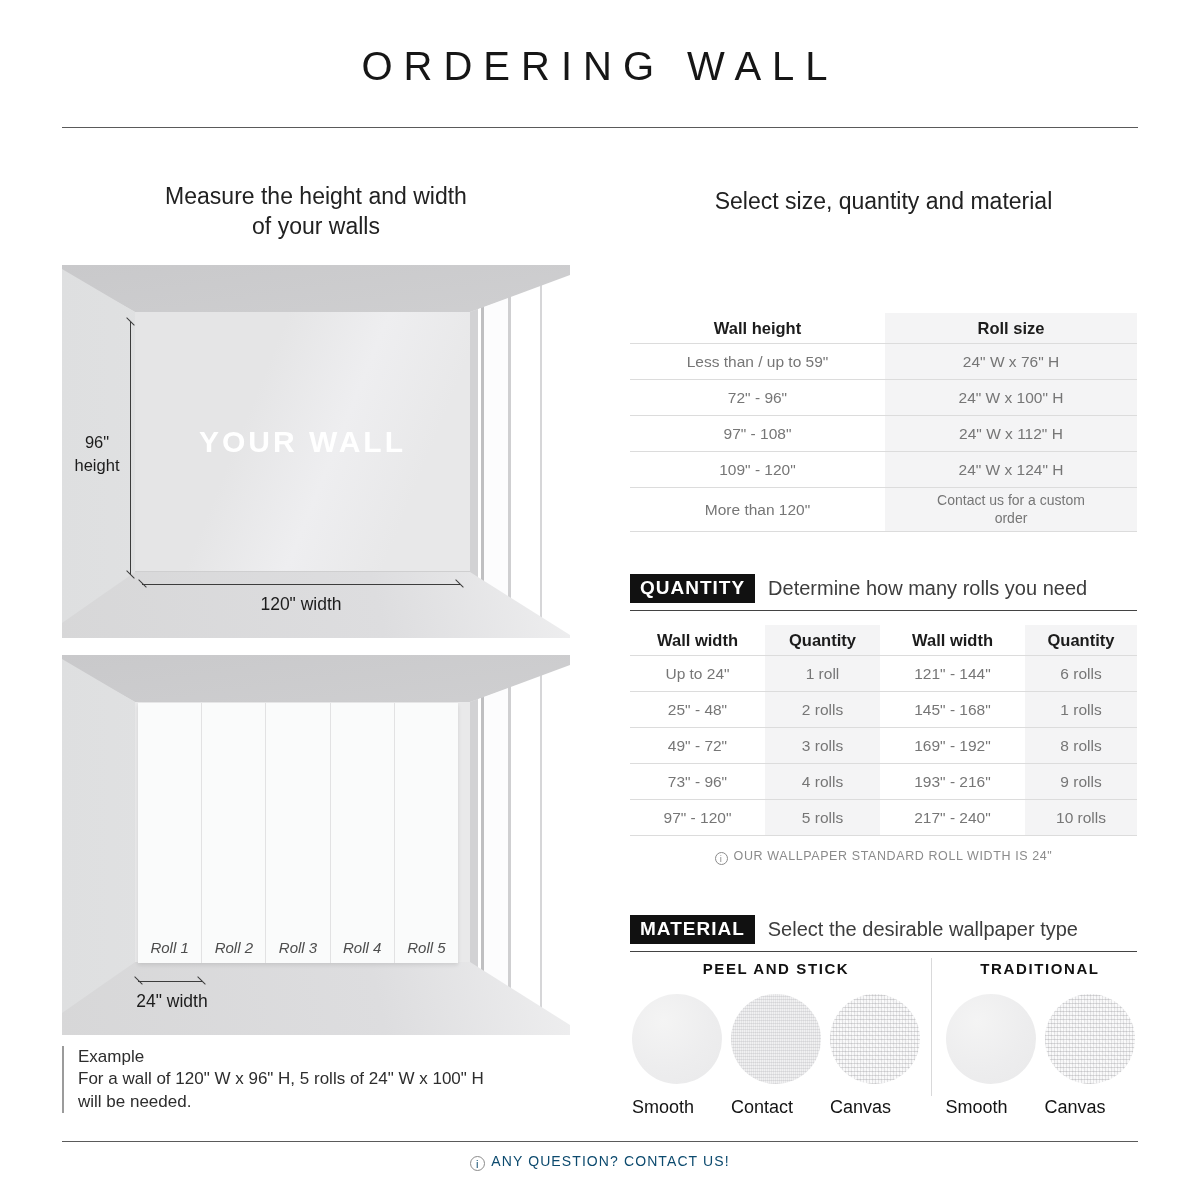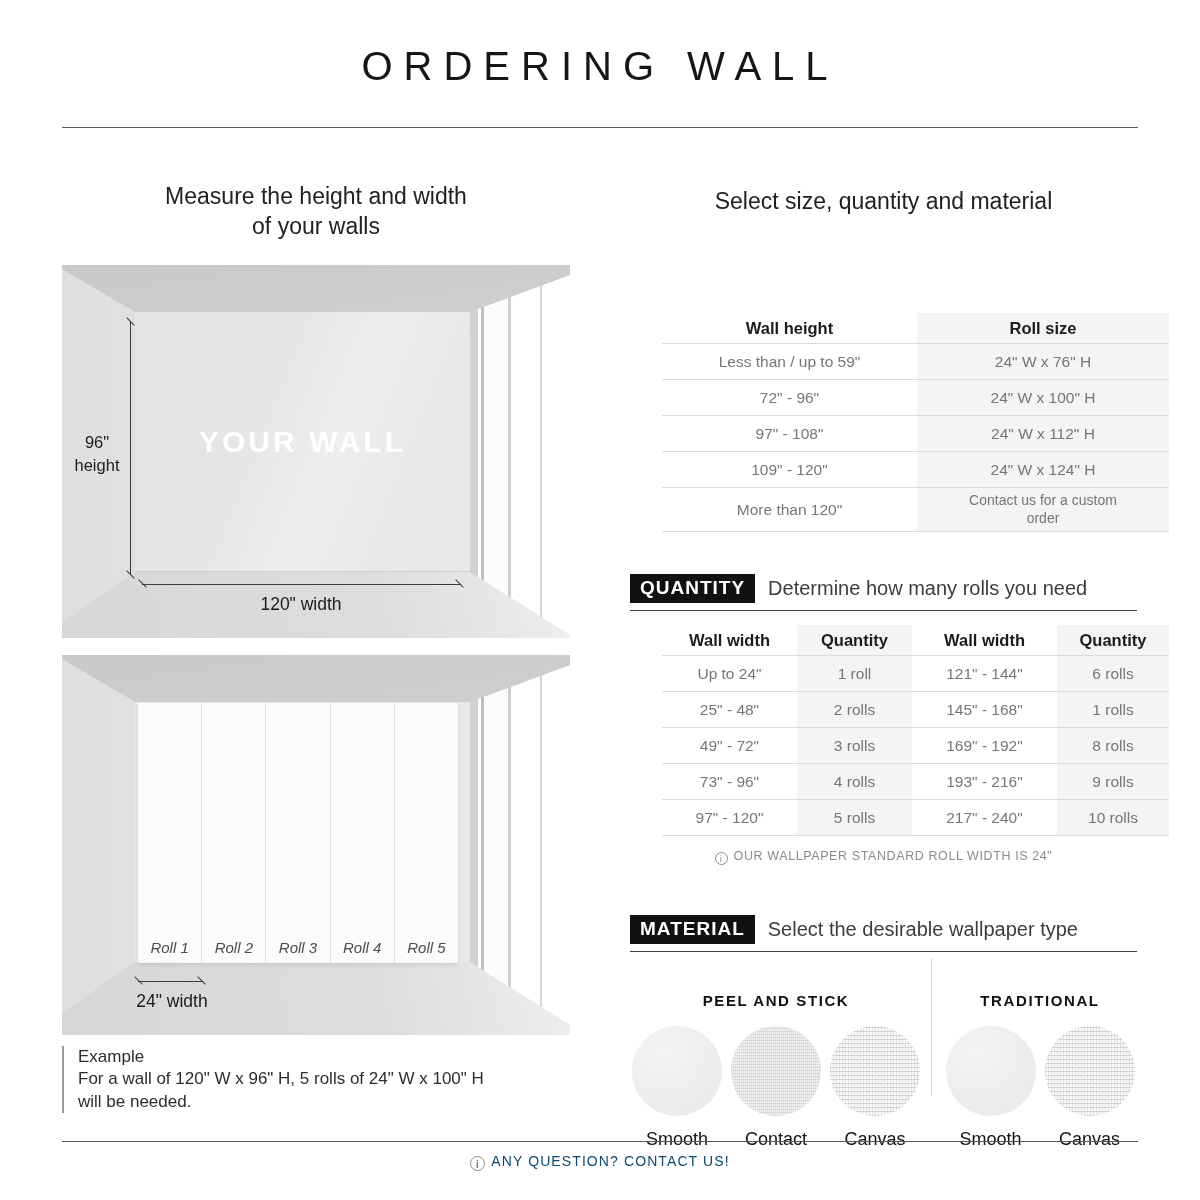--- a/index.html
+++ b/index.html
@@ -76,21 +76,21 @@
                   display:flex; align-items:center; gap:13px;
                   border-bottom:1px solid #434343; padding-bottom:7px; }
   .badge { color:#ffffff; font-size:19px; font-weight:700; letter-spacing:1px;
            padding:3px 10px 4px; white-space:nowrap; }
   .section-title { font-size:20px; color:#3d3d3d; white-space:nowrap; }
   .head-size     { top:262px; }
   .head-quantity { top:574px; }
   .head-material { top:915px; }
 
   
-  .tbl { position:absolute; left:662px; width:507px; display:grid; }
+  .tbl { position:absolute; left:630px; width:507px; display:grid; }
   .size-tbl { top:313px; grid-template-columns:255px 252px; }
   .qty-tbl  { top:625px; grid-template-columns:135px 115px 145px 112px; }
   .cell { display:flex; align-items:center; justify-content:center; text-align:center;
           border-bottom:1px solid #dcdcdc; font-size:15.5px; color:#767676;
           min-height:36px; line-height:1.25; }
   .cell.hdr { font-size:16.5px; font-weight:700; color:#1c1c1c; min-height:31px; }
   .cell.shade { background:#f4f4f5; }
   .cell.tall { min-height:44px; font-size:14px; }
   .cell.tall span { display:inline-block; max-width:170px; }
 
@@ -98,23 +98,23 @@
   .note { position:absolute; left:630px; top:849px; width:507px; text-align:center;
           font-size:12.5px; letter-spacing:.6px; color:#8b8b8b; }
   .info-ic { display:inline-block; width:13px; height:13px; line-height:12px;
              border:1px solid #8b8b8b; border-radius:50%; font-size:9.5px; text-align:center;
              margin-right:6px; vertical-align:-2px; }
 
   
   .mat-group { position:absolute; top:960px; }
   .mat-group.g0 { left:630px; width:292px; }
   .mat-group.g1 { left:943px; width:194px; }
-  .mat-name { text-align:center; font-size:15px; font-weight:700; letter-spacing:1.6px; color:#111;margin-top:32px; }
+  .mat-name { text-align:center; font-size:15px; font-weight:700; letter-spacing:1.6px; color:#111; }
   .swatches { display:flex; justify-content:center; gap:9px; margin-top:17px; }
-  .sw { display:flex; flex-direction:column; align-items:center; }
+  .sw { display:flex; flex-direction:column; }
   .sw-circle { width:90px; height:90px; border-radius:50%; }
   .sw-label { margin-top:13px; font-size:18px; font-weight:500; color:#141414; }
   .tex-smooth { background:radial-gradient(circle at 35% 30%, #f4f4f4 0%, #ededee 55%, #e9e9ea 100%); }
   .tex-fabric {
     background:
       repeating-linear-gradient(0deg,  rgba(160,160,165,.22) 0 1px, transparent 1px 3px),
       repeating-linear-gradient(90deg, rgba(160,160,165,.16) 0 1px, transparent 1px 2px),
       #f1f1f2;
   }
   .tex-canvas {

